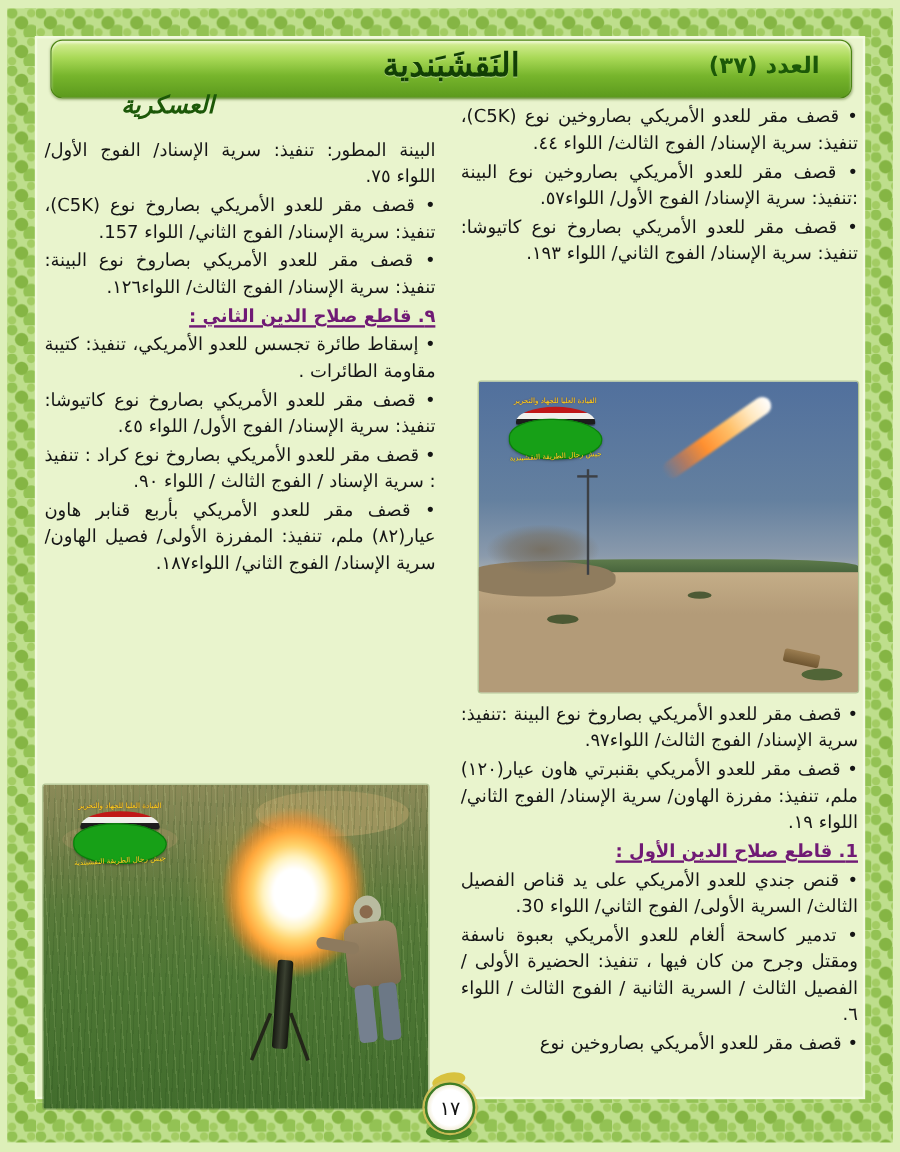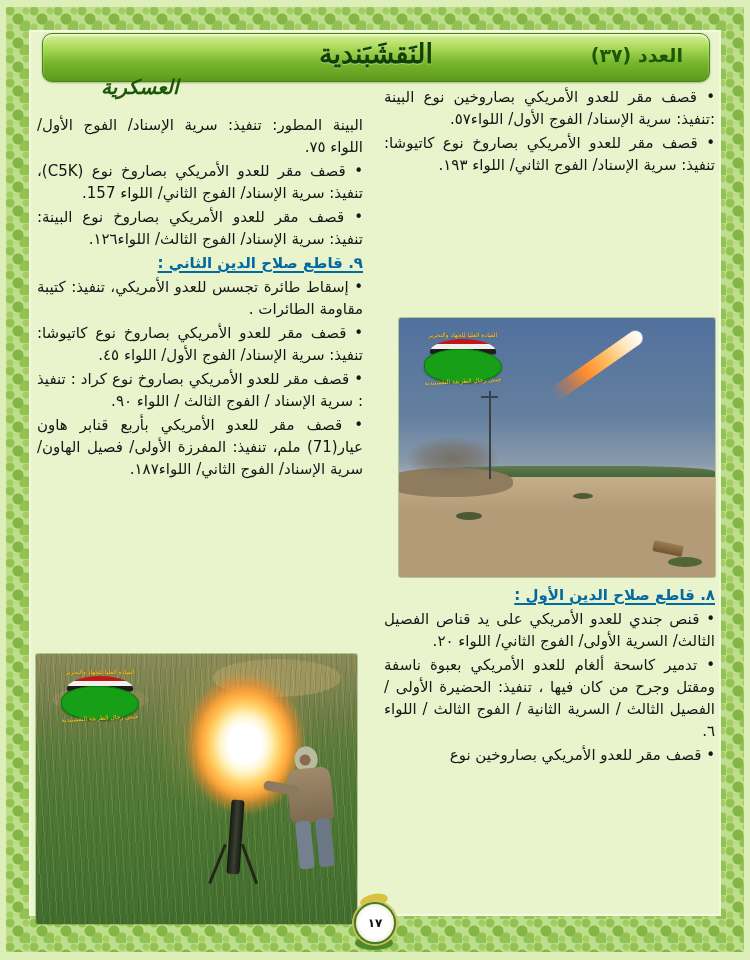--- a/index.html
+++ b/index.html
@@ -32,21 +32,21 @@
   .hdr-section{position:absolute;left:58px;top:9px;font-size:20px;font-weight:bold;
     font-style:italic;color:#1c5808;direction:rtl;margin-top:32px;}
 
   
   .col{position:absolute;direction:rtl;text-align:justify;color:#151515;
     font-size:15px;line-height:22px;overflow:hidden;}
   #col-right-top{left:384px;top:86px;width:331px;height:230px;}
   #col-right-bottom{left:384px;top:584px;width:331px;height:330px;}
   #col-left{left:37px;top:86px;width:326px;height:566px;margin-top:28px;}
   .item{margin:0 0 2px 0;}
-  .item.heading{color:#0369a1;font-weight:bold;
+  .item.heading{color:#701a75;font-weight:bold;
     text-decoration:underline;text-decoration-thickness:2px;text-underline-offset:3px;}
 
   
   .photo{position:absolute;overflow:hidden;border-radius:2px;
     box-shadow:0 0 0 1px rgba(110,140,80,.45);}
   .photo *{position:absolute;}
   #photo-rocket{left:399px;top:318px;width:316px;height:259px;}
   .p1-sky{inset:0;background:linear-gradient(180deg,#51709d 0%,#64809f 38%,#8a9aac 56%,#a9b0b2 62%);}
   .p1-treeline{left:0;right:0;top:57%;height:5.5%;
     background:linear-gradient(180deg,#5e7b4b,#425f39);border-radius:40% 30% 0 0/60% 40% 0 0;}
@@ -111,21 +111,21 @@
   
   .page-medallion{position:absolute;left:350px;top:894px;width:48px;height:56px;}
   .med-leaf-top{position:absolute;top:0;left:10px;width:28px;height:13px;border-radius:50%;
     background:#d8c23e;transform:rotate(-12deg);}
   .med-leaf-bottom{position:absolute;bottom:0;left:5px;width:38px;height:14px;border-radius:50%;
     background:#4e8a2a;}
   .med-circle{position:absolute;left:4px;top:8px;width:38px;height:38px;border-radius:50%;
     background:radial-gradient(#ffffff 0 55%,#f0e9cf 75%,#e2d5a6);
     border:2px solid #3f7d27;box-shadow:0 0 0 2px rgba(214,196,90,.9),0 1px 3px rgba(0,0,0,.4);
     display:flex;align-items:center;justify-content:center;
-    font-size:12px;font-weight:bold;color:#111;}
+    font-size:16px;font-weight:normal;color:#111;}
 </style>
 </head>
 <body>
 
 <div class="frame"></div>
 <div class="content"></div>
 
 <div class="header-bar">
   <span class="hdr-issue">العدد (٣٧)</span>
   <span class="hdr-title">النَقشَبَندية</span>
@@ -133,29 +133,32 @@
 </div>
 
 <div id="col-left" class="col">
     <p class="item plain">البينة المطور: تنفيذ: سرية الإسناد/ الفوج الأول/ اللواء ٧٥.</p>
     <p class="item bullet">• قصف مقر للعدو الأمريكي بصاروخ نوع (C5K)، تنفيذ: سرية الإسناد/ الفوج الثاني/ اللواء 157.</p>
     <p class="item bullet">• قصف مقر للعدو الأمريكي بصاروخ نوع البينة: تنفيذ: سرية الإسناد/ الفوج الثالث/ اللواء١٢٦.</p>
     <p class="item heading">٩. قاطع صلاح الدين الثاني :</p>
     <p class="item bullet">• إسقاط طائرة تجسس للعدو الأمريكي، تنفيذ: كتيبة مقاومة الطائرات .</p>
     <p class="item bullet">• قصف مقر للعدو الأمريكي بصاروخ نوع كاتيوشا: تنفيذ: سرية الإسناد/ الفوج الأول/ اللواء ٤٥.</p>
     <p class="item bullet">• قصف مقر للعدو الأمريكي بصاروخ نوع كراد : تنفيذ : سرية الإسناد / الفوج الثالث / اللواء ٩٠.</p>
-    <p class="item bullet">• قصف مقر للعدو الأمريكي بأربع قنابر هاون عيار(71) ملم، تنفيذ: المفرزة الأولى/ فصيل الهاون/ سرية الإسناد/ الفوج الثاني/ اللواء١٨٧.</p>
+    <p class="item bullet">• قصف مقر للعدو الأمريكي بأربع قنابر هاون عيار(٨٢) ملم، تنفيذ: المفرزة الأولى/ فصيل الهاون/ سرية الإسناد/ الفوج الثاني/ اللواء١٨٧.</p>
   </div>
 <div id="col-right-top" class="col">
+    <p class="item bullet">• قصف مقر للعدو الأمريكي بصاروخين نوع (C5K)، تنفيذ: سرية الإسناد/ الفوج الثالث/ اللواء ٤٤.</p>
     <p class="item bullet">• قصف مقر للعدو الأمريكي بصاروخين نوع البينة :تنفيذ: سرية الإسناد/ الفوج الأول/ اللواء٥٧.</p>
     <p class="item bullet">• قصف مقر للعدو الأمريكي بصاروخ نوع كاتيوشا: تنفيذ: سرية الإسناد/ الفوج الثاني/ اللواء ١٩٣.</p>
   </div>
 <div id="col-right-bottom" class="col">
-    <p class="item heading">٨. قاطع صلاح الدين الأول :</p>
-    <p class="item bullet">• قنص جندي للعدو الأمريكي على يد قناص الفصيل الثالث/ السرية الأولى/ الفوج الثاني/ اللواء ٢٠.</p>
+    <p class="item bullet">• قصف مقر للعدو الأمريكي بصاروخ نوع البينة :تنفيذ: سرية الإسناد/ الفوج الثالث/ اللواء٩٧.</p>
+    <p class="item bullet">• قصف مقر للعدو الأمريكي بقنبرتي هاون عيار(١٢٠) ملم، تنفيذ: مفرزة الهاون/ سرية الإسناد/ الفوج الثاني/ اللواء ١٩.</p>
+    <p class="item heading">1. قاطع صلاح الدين الأول :</p>
+    <p class="item bullet">• قنص جندي للعدو الأمريكي على يد قناص الفصيل الثالث/ السرية الأولى/ الفوج الثاني/ اللواء 30.</p>
     <p class="item bullet">• تدمير كاسحة ألغام للعدو الأمريكي بعبوة ناسفة ومقتل وجرح من كان فيها ، تنفيذ: الحضيرة الأولى / الفصيل الثالث / السرية الثانية / الفوج الثالث / اللواء ٦.</p>
     <p class="item bullet">• قصف مقر للعدو الأمريكي بصاروخين نوع</p>
   </div>
 
 <div id="photo-rocket" class="photo">
   <div class="p1-sky"></div>
   <div class="p1-treeline"></div>
   <div class="p1-ground"></div>
   <div class="p1-mound"></div>
   <div class="p1-smoke"></div>

